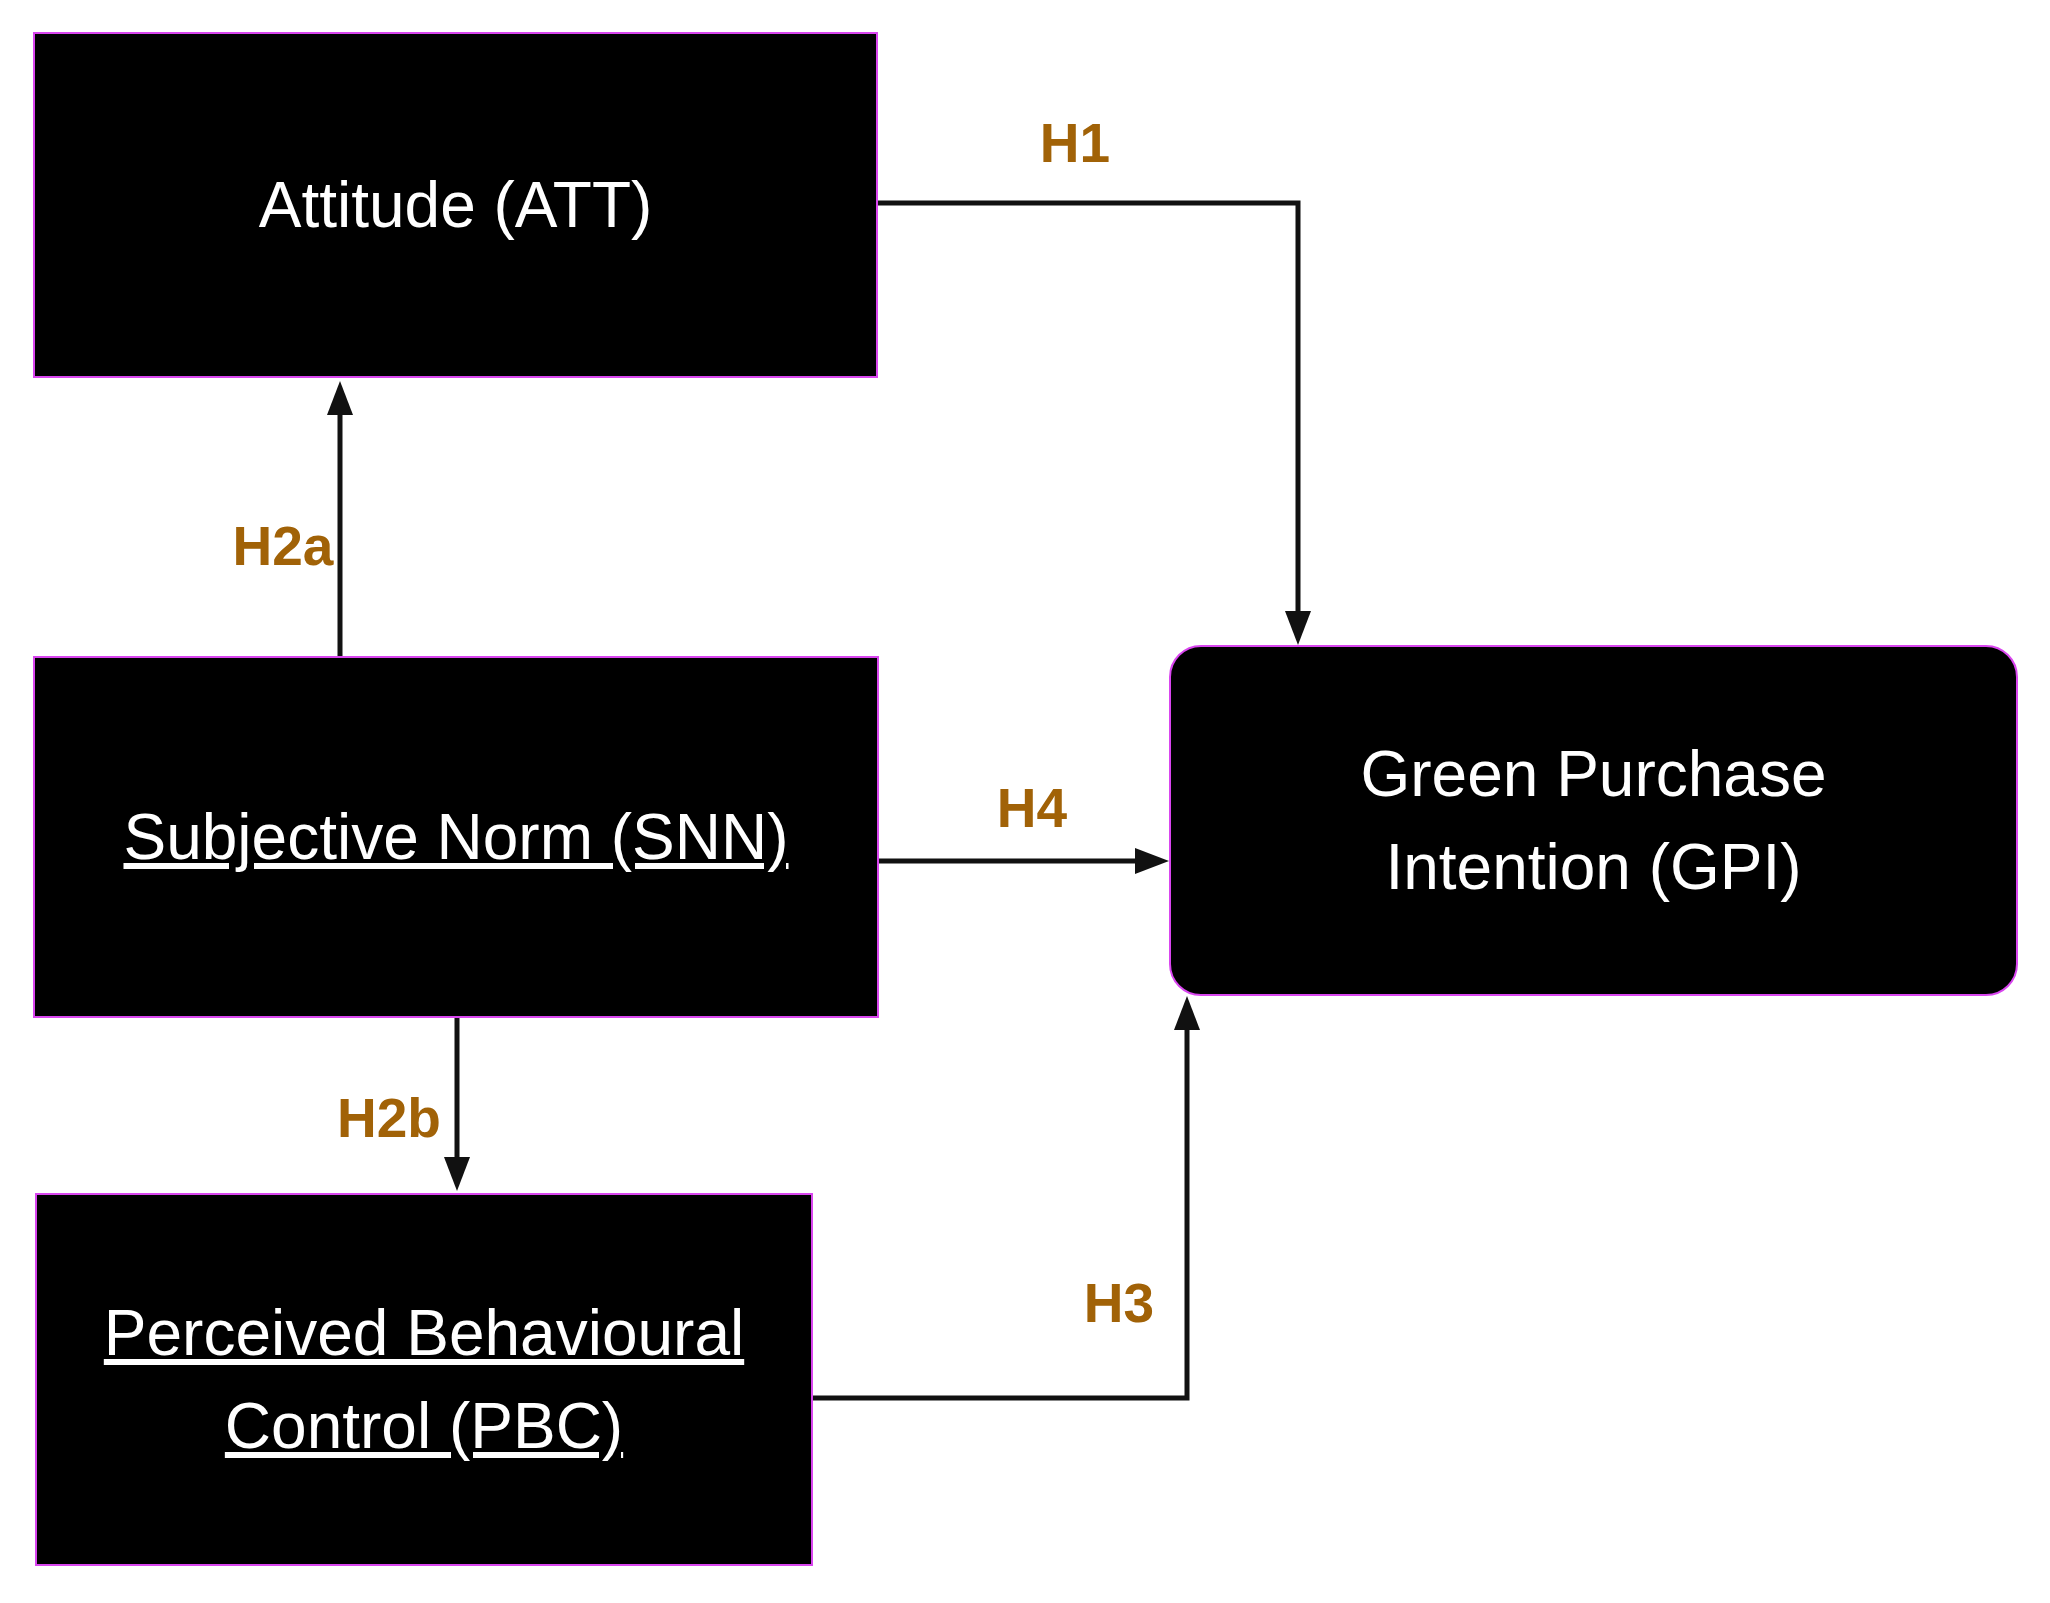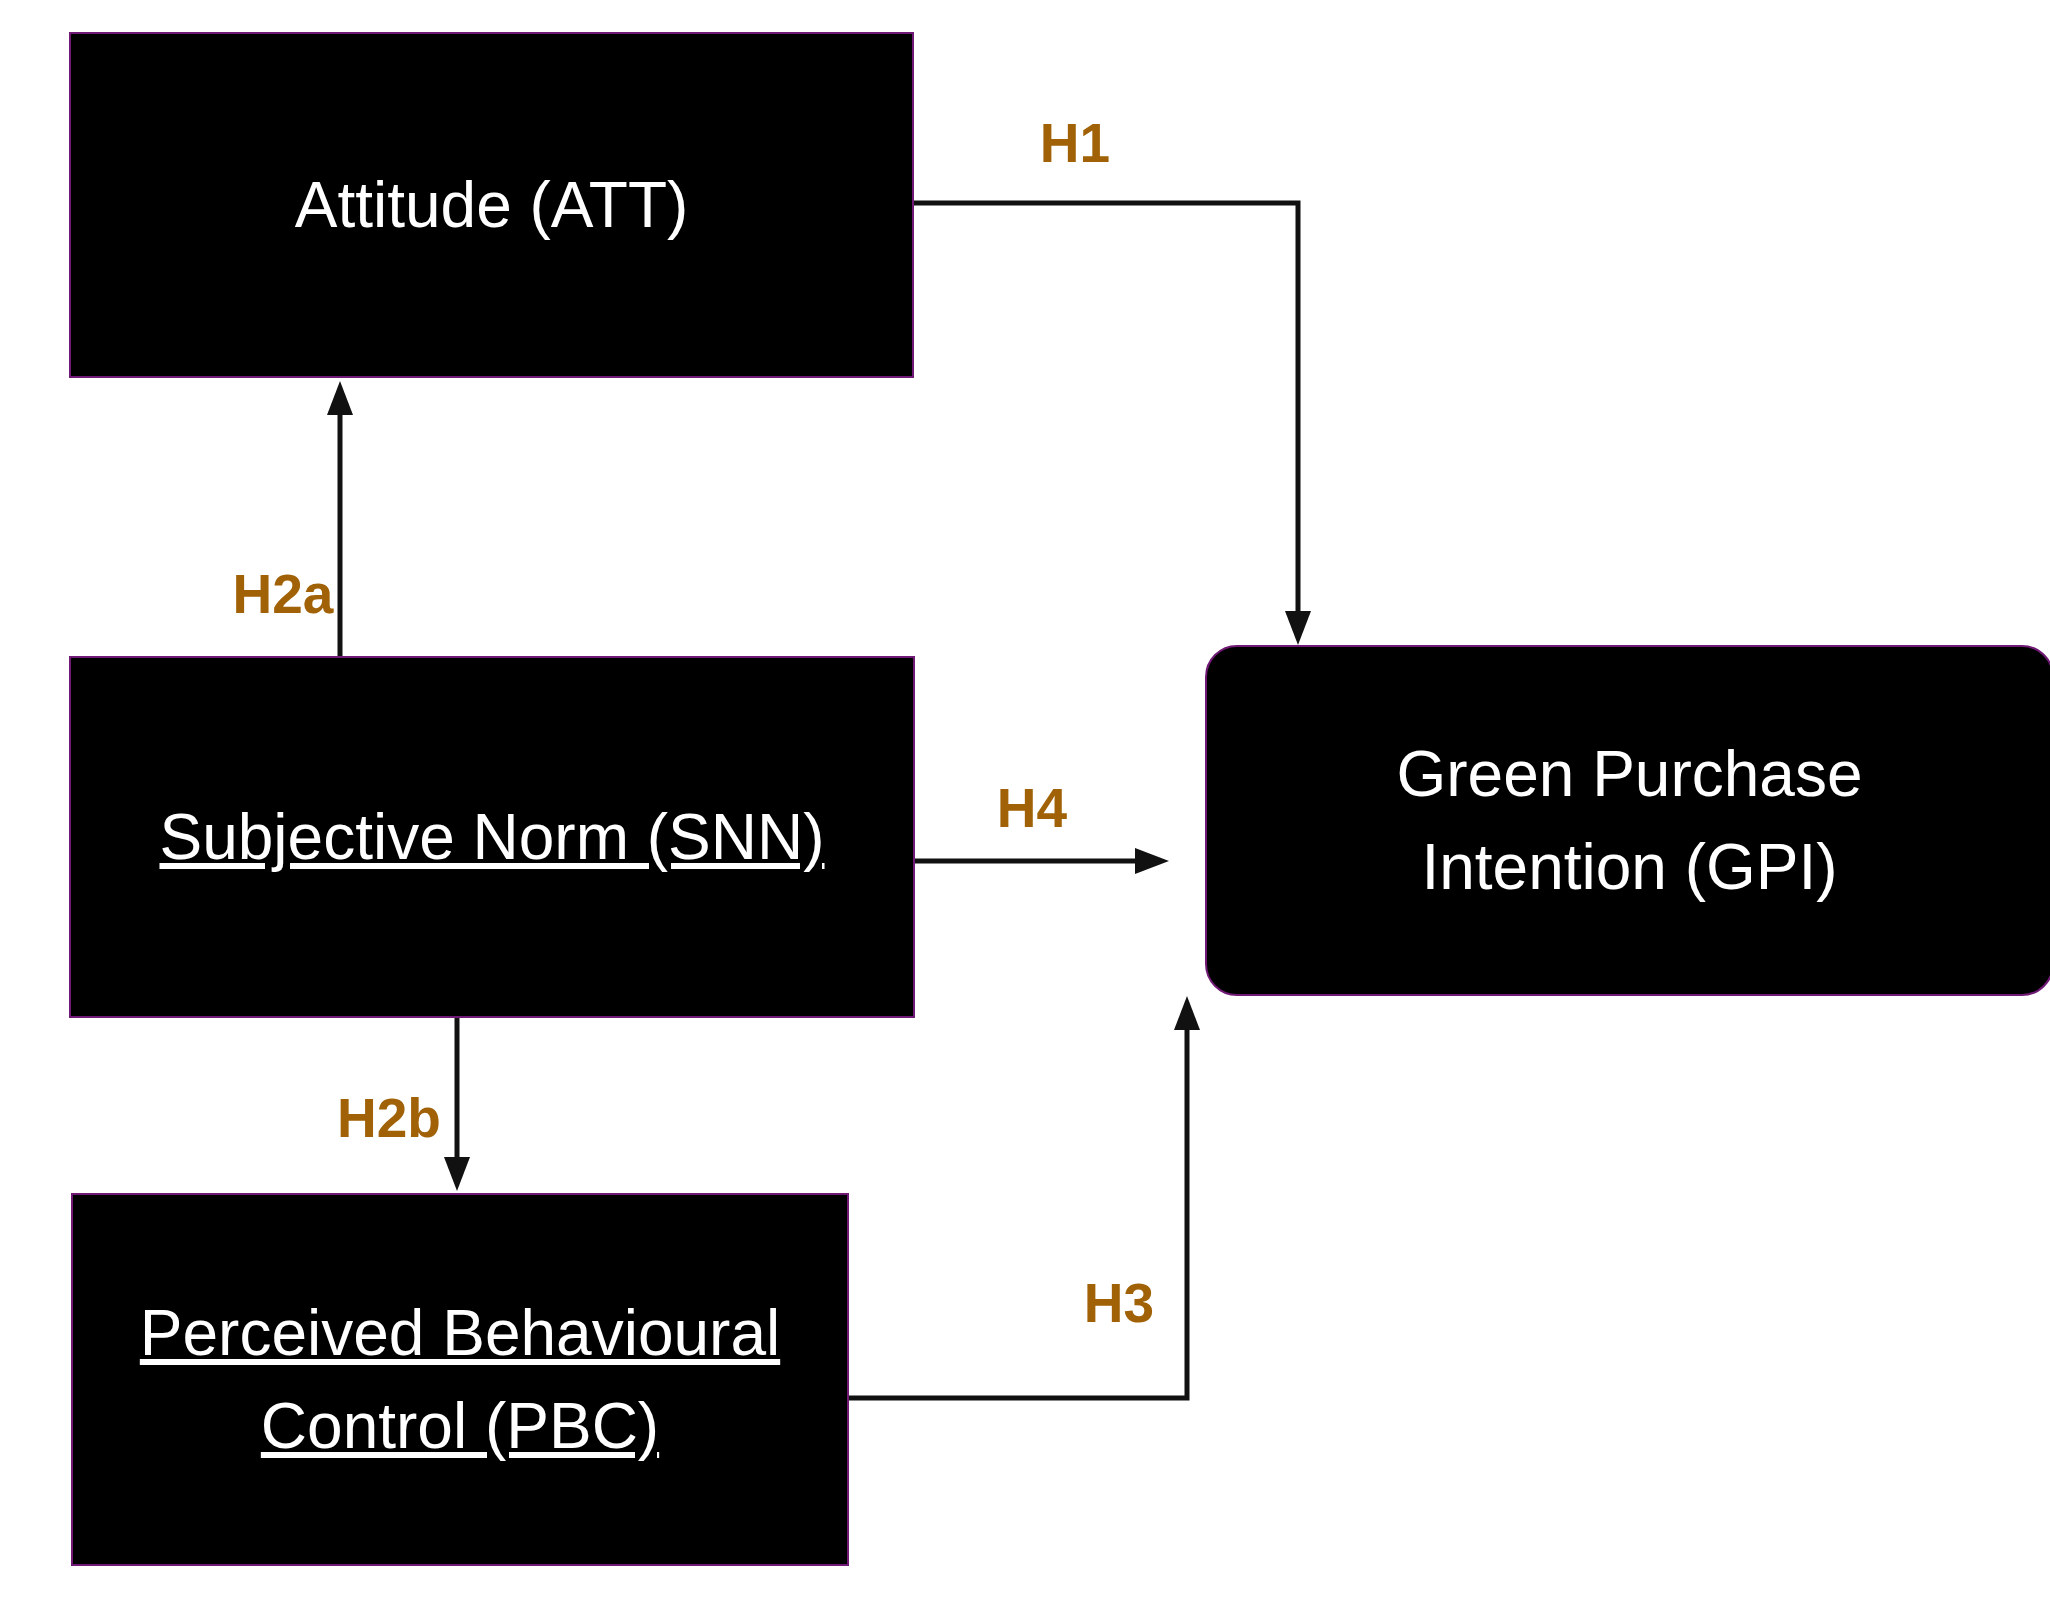--- a/index.html
+++ b/index.html
@@ -20,48 +20,47 @@
   .arrow-layer {
     position: absolute;
     left: 0;
     top: 0;
     width: 2050px;
     height: 1603px;
   }
   .node-box {
     position: absolute;
     background: #000000;
-    border: 2px solid #701a75;
+    border: 2px solid #d946ef;
     box-sizing: border-box;
     display: flex;
     align-items: center;
     justify-content: center;
     text-align: center;
     color: #ffffff;
     font-size: 64px;
     line-height: 1.45;
-    margin-left: 36px;
   }
   .box-att { left: 33px;   top: 32px;   width: 845px; height: 346px; }
   .box-snn { left: 33px;   top: 656px;  width: 846px; height: 362px; text-decoration: underline; }
   .box-pbc { left: 35px;   top: 1193px; width: 778px; height: 373px; }
   .box-gpi { left: 1169px; top: 645px;  width: 849px; height: 351px; border-radius: 32px; }
   .box-pbc .node-label { max-width: 690px; text-decoration: underline; }
   .box-gpi .node-label { max-width: 540px; }
   .arrow-label {
     position: absolute;
     transform: translate(-50%, -50%);
     color: #a16207;
     font-size: 55px;
     line-height: 1;
     white-space: nowrap;
     font-weight: bold;
   }
   .lbl-h1  { left: 1075px; top: 143px;  }
-  .lbl-h2a { left: 283px;  top: 594px;  }
+  .lbl-h2a { left: 283px;  top: 546px;  }
   .lbl-h2b { left: 389px;  top: 1118px; }
   .lbl-h4  { left: 1032px; top: 808px;  }
   .lbl-h3  { left: 1119px; top: 1303px; text-align: right; }
   .arrow-line {
     fill: none;
     stroke: #111111;
     stroke-width: 5;
   }
   .arrow-head {
     fill: #111111;

